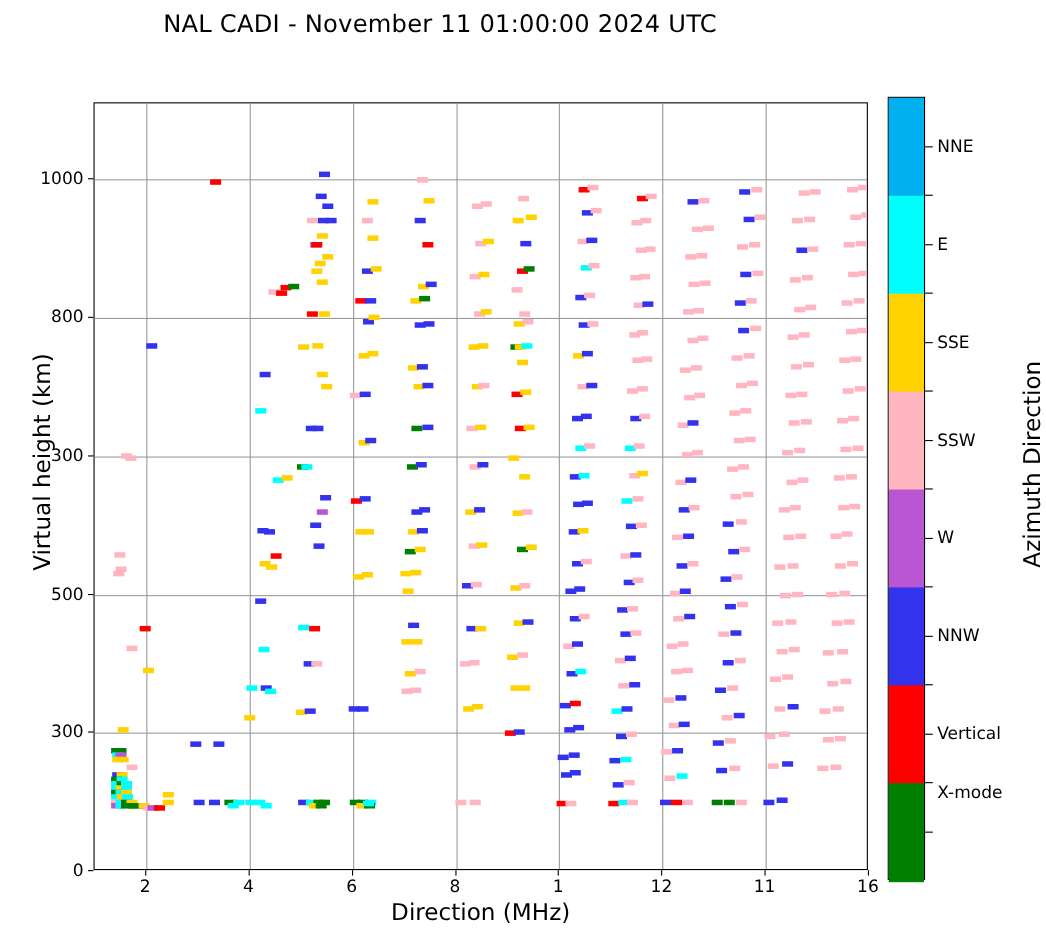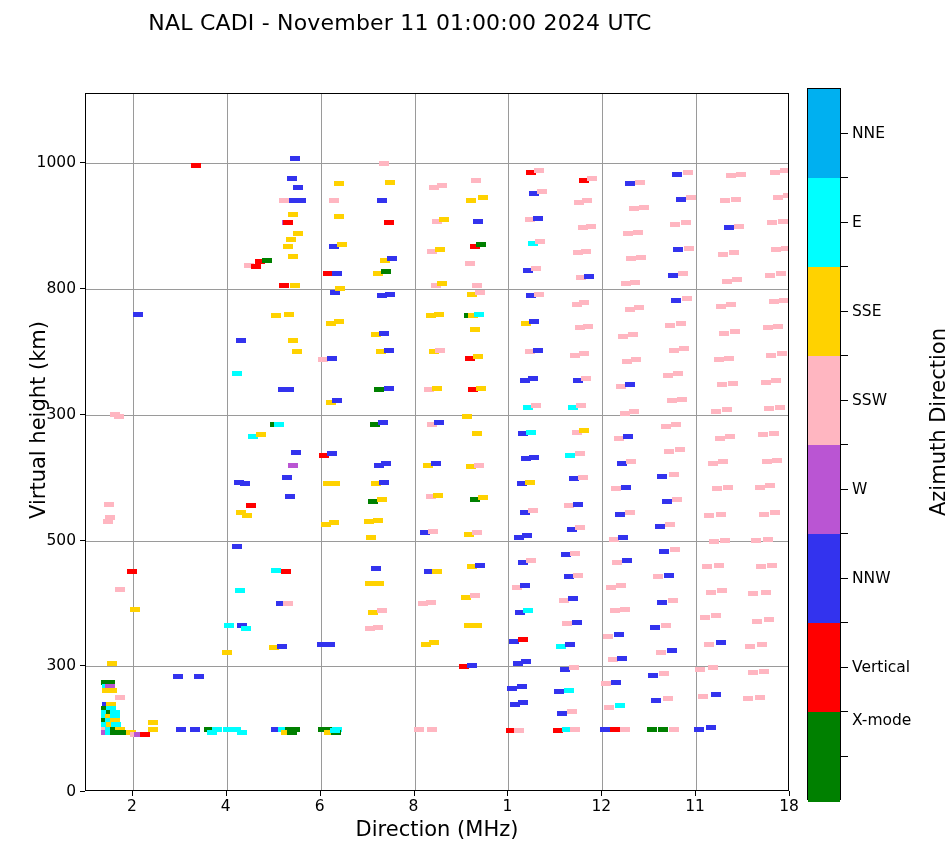--- a/index.html
+++ b/index.html
@@ -599,21 +599,21 @@
     <div class="xtick-label" style="left: 319.7px;">6</div>
     <div class="tickmark-x" style="left: 319.7px;"></div>
     <div class="xtick-label" style="left: 413.5px;">8</div>
     <div class="tickmark-x" style="left: 413.5px;"></div>
     <div class="xtick-label" style="left: 507.4px;">1</div>
     <div class="tickmark-x" style="left: 507.4px;"></div>
     <div class="xtick-label" style="left: 601.3px;">12</div>
     <div class="tickmark-x" style="left: 601.3px;"></div>
     <div class="xtick-label" style="left: 695.1px;">11</div>
     <div class="tickmark-x" style="left: 695.1px;"></div>
-    <div class="xtick-label" style="left: 789px;">18</div>
+    <div class="xtick-label" style="left: 789px;">16</div>
     <div class="tickmark-x" style="left: 789px;"></div>
   </div>
 
 <div id="xaxis-label">Direction (MHz)</div>
 <div id="yaxis-label">Virtual height (km)</div>
 
 <div id="colorbar">
     <div class="cb-seg" style="top: 0px; height: 89.6px; background: rgb(0, 176, 240);"></div>
     <div class="cb-seg" style="top: 89px; height: 89.6px; background: rgb(0, 255, 255);"></div>
     <div class="cb-seg" style="top: 178px; height: 89.6px; background: rgb(255, 210, 0);"></div>

